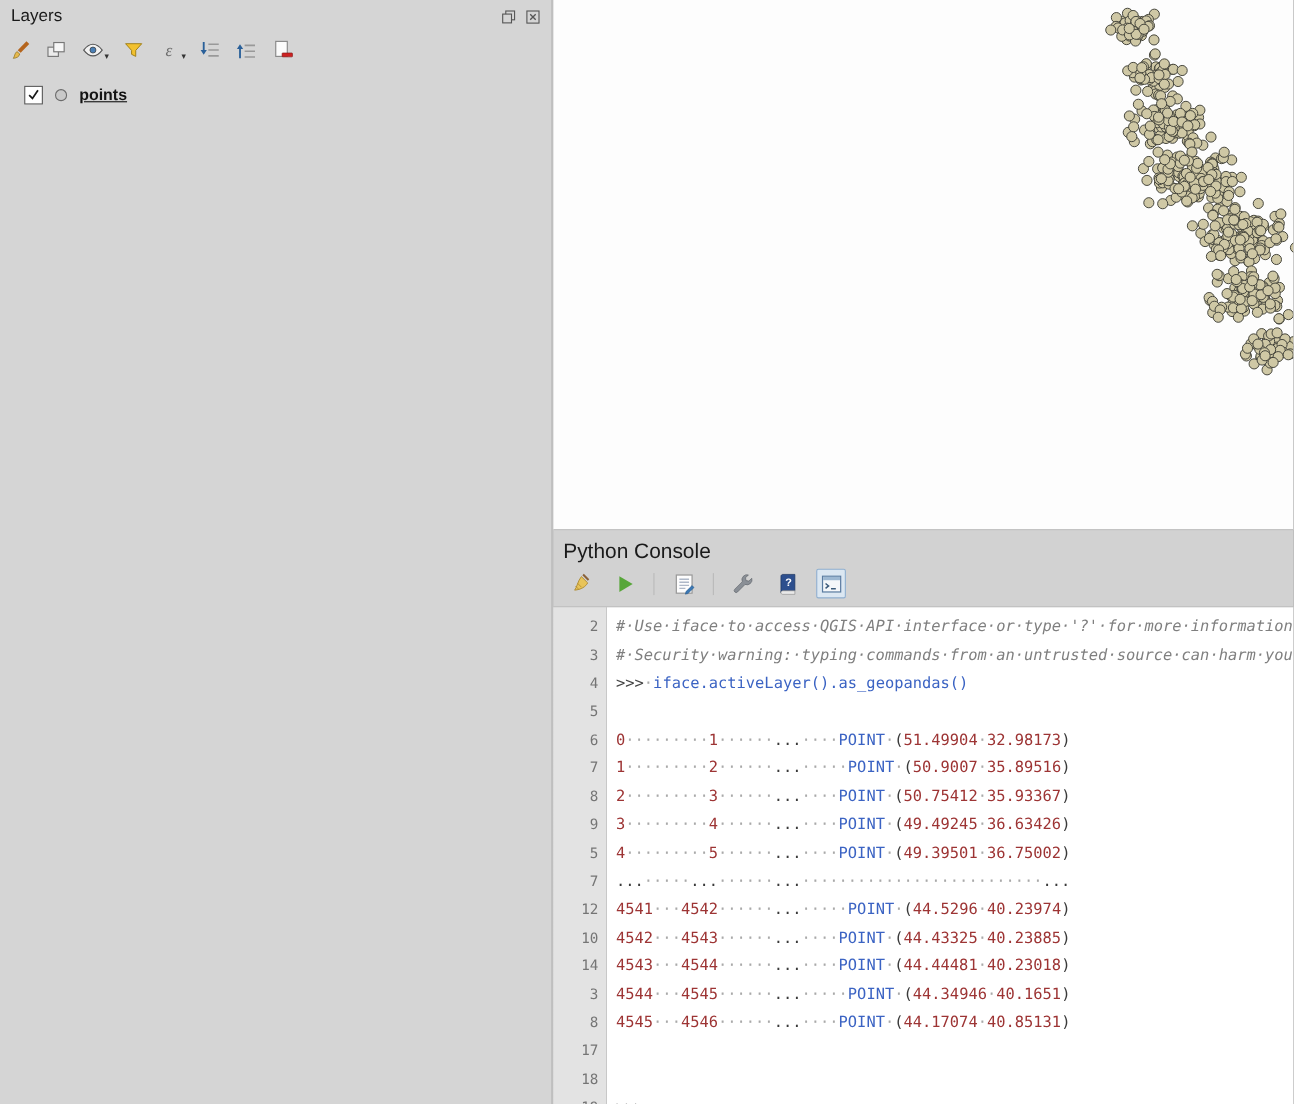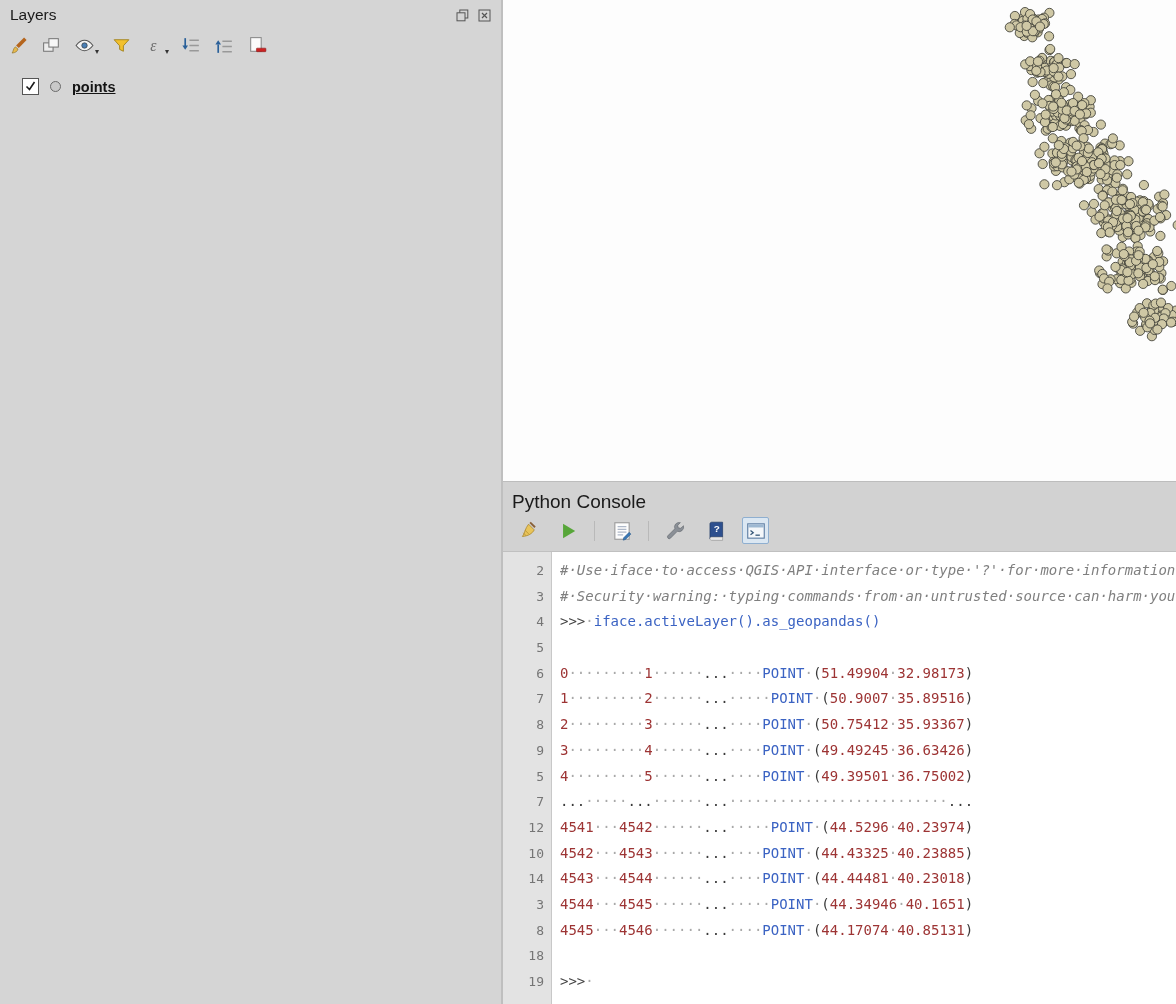--- a/index.html
+++ b/index.html
@@ -859,20 +859,24 @@
             </div>
             <div class="cline">
               <span class="gut">3</span>
               <span class="codeline"><span class="tk-num">4544</span><span class="tk-ws">···</span><span class="tk-num">4545</span><span class="tk-ws">······</span><span class="tk-def">...</span><span class="tk-ws">·····</span><span class="tk-ident">POINT</span><span class="tk-ws">·</span><span class="tk-def">(</span><span class="tk-num">44.34946</span><span class="tk-ws">·</span><span class="tk-num">40.1651</span><span class="tk-def">)</span></span>
             </div>
             <div class="cline">
               <span class="gut">8</span>
               <span class="codeline"><span class="tk-num">4545</span><span class="tk-ws">···</span><span class="tk-num">4546</span><span class="tk-ws">······</span><span class="tk-def">...</span><span class="tk-ws">····</span><span class="tk-ident">POINT</span><span class="tk-ws">·</span><span class="tk-def">(</span><span class="tk-num">44.17074</span><span class="tk-ws">·</span><span class="tk-num">40.85131</span><span class="tk-def">)</span></span>
             </div>
             <div class="cline">
+              <span class="gut">17</span>
+              <span class="codeline"></span>
+            </div>
+            <div class="cline">
               <span class="gut">18</span>
             </div>
             <div class="cline">
               <span class="gut">19</span>
               <span class="codeline"><span class="tk-prompt">&gt;&gt;&gt;</span><span class="tk-ws">·</span></span>
             </div>
           </div>
       </div>
     </div>
   </div>

